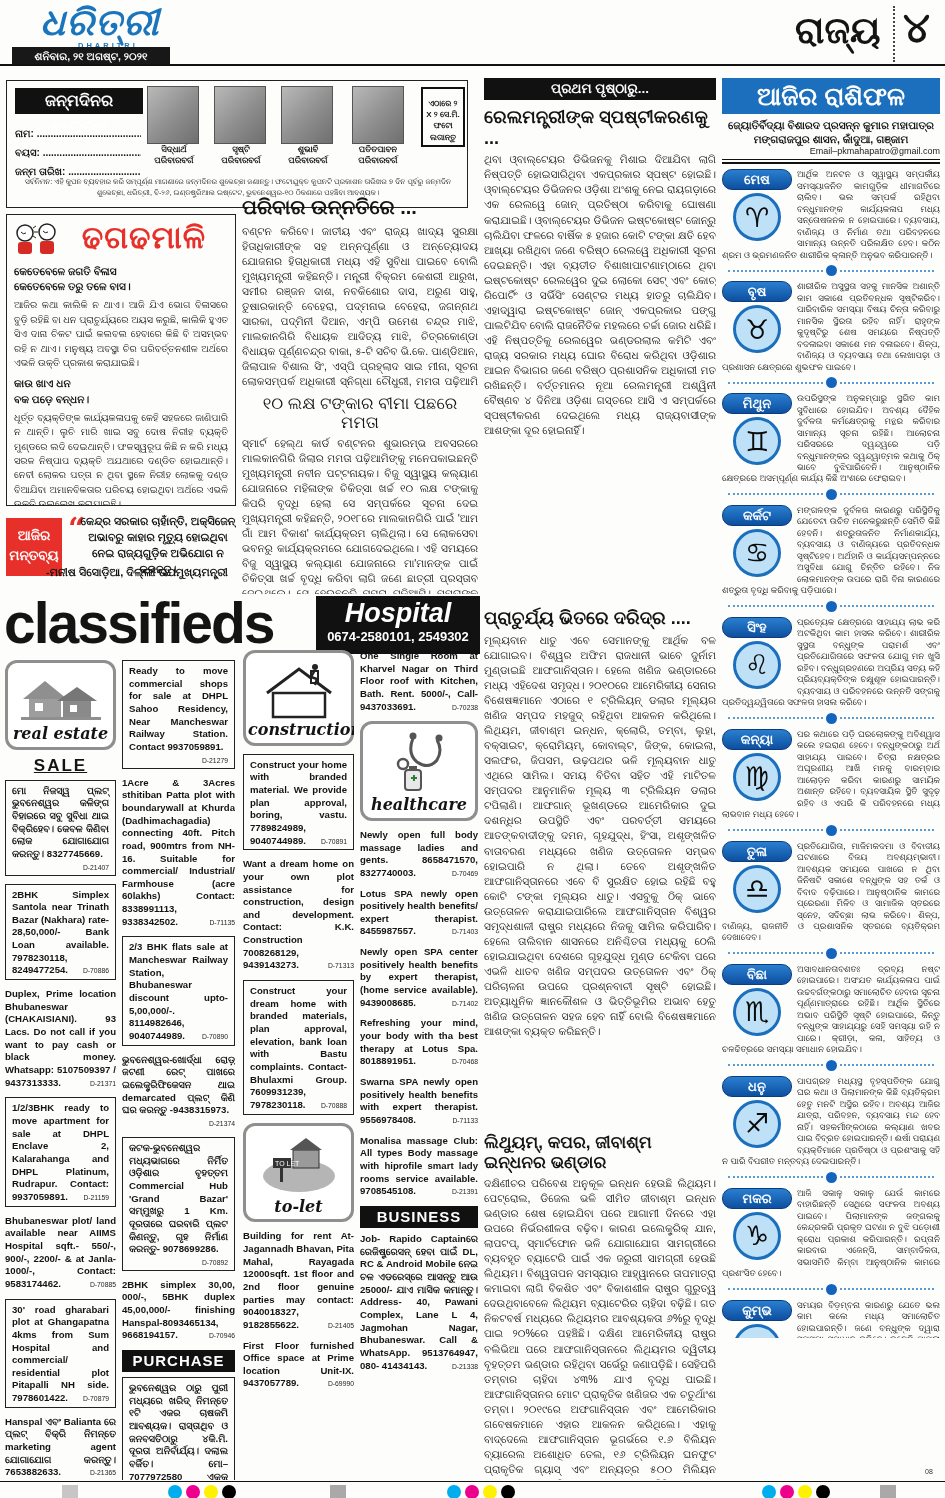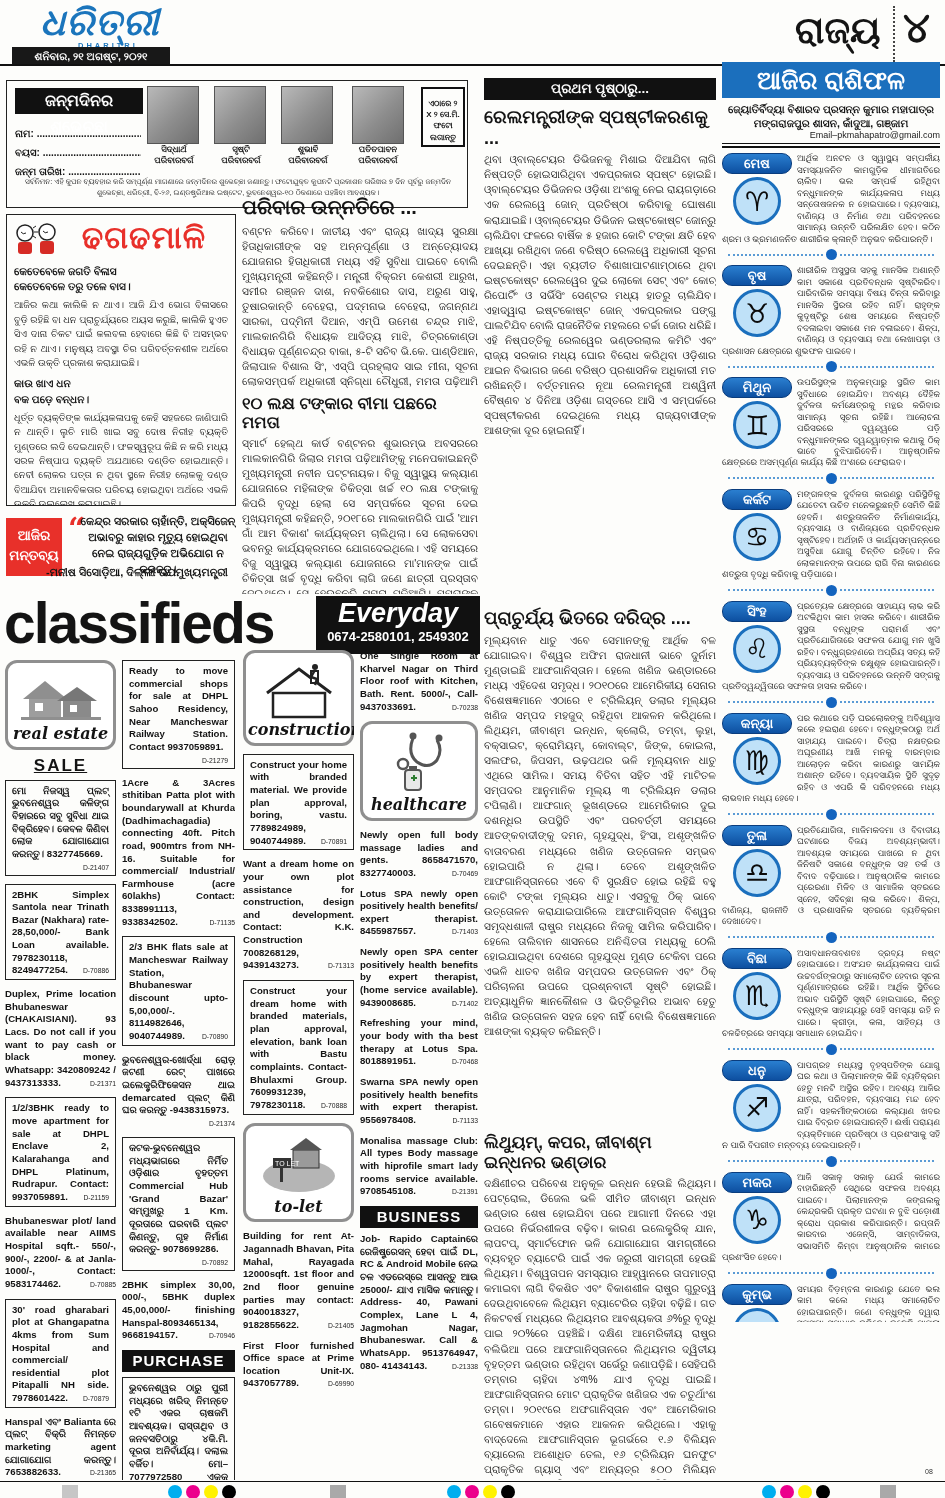--- a/index.html
+++ b/index.html
@@ -37,21 +37,21 @@
   .spara{font-size:9.6px;line-height:1.5}
 
   
   .cmt-label{background:#e8302a;color:#fff;font-weight:bold;font-size:13.5px;text-align:center;line-height:1.5;padding-top:8px}
   .cmt-quote{font-size:11px;font-weight:bold;line-height:1.45;text-align:center}
   .cmt-attr{font-size:11px;font-weight:bold;}
   .qmark{color:#e8302a;font-size:30px;font-weight:bold;line-height:0.6;font-family:"DejaVu Serif",serif}
 
   
   .art-h1{font-size:20px;font-weight:bold;line-height:1.15}
-  .art-h2{font-size:16.5px;font-weight:bold;text-align:left;line-height:1.15}
+  .art-h2{font-size:16.5px;font-weight:normal;text-align:center;line-height:1.15}
   .art-h3{font-size:18px;font-weight:bold;line-height:1.15}
   .body-txt{font-size:10.6px;line-height:1.42}
   .banner{background:#111;color:#fff;font-size:13.5px;font-weight:bold;text-align:center;line-height:22px}
 
   
   .horo-head{background:#1b6fbd;color:#fff;font-size:25px;font-weight:bold;text-align:center;line-height:36px}
   .horo-astro{font-size:10.5px;font-weight:bold;text-align:center;line-height:1.35}
   .horo-mail{font-size:9px;text-align:right;color:#222}
   .dbl-rule{border-top:1px solid #111;border-bottom:2.5px solid #111;height:5px}
   .sign{overflow:hidden;padding-top:3px}
@@ -178,21 +178,21 @@
   <div class="abs clip" style="left:484px;top:78px;width:232px;height:1402px">
     <div class="banner">ପ୍ରଥମ ପୃଷ୍ଠାରୁ...</div>
     <div class="art-h3" style="margin-top:7px">ରେଲମନ୍ତ୍ରୀଙ୍କ ସ୍ପଷ୍ଟୀକରଣକୁ ...</div>
     <p class="body-txt just clip" style="margin-top:4px;height:452px">ଥିବା ଓ୍ବାଲ୍ଟେୟର ଡିଭିଜନକୁ ମିଶାଇ ଦିଆଯିବା ଲାଗି ନିଷ୍ପତ୍ତି ହୋଇସାରିଥିବା ଏକପ୍ରକାର ସ୍ପଷ୍ଟ ହୋଇଛି। ଓ୍ବାଲ୍ଟେୟର ଡିଭିଜନର ଓଡ଼ିଶା ଅଂଶକୁ ନେଇ ରାୟଗଡ଼ାରେ ଏକ ରେଲୱେ ଜୋନ୍ ପ୍ରତିଷ୍ଠା କରିବାକୁ ଘୋଷଣା କରାଯାଇଛି। ଓ୍ବାଲ୍ଟେୟର ଡିଭିଜନ ଇଷ୍ଟକୋଷ୍ଟ ଜୋନ୍‌ରୁ ଚାଲିଯିବା ଫଳରେ ବାର୍ଷିକ ୫ ହଜାର କୋଟି ଟଙ୍କା କ୍ଷତି ହେବ ଆଖ୍ୟା ରଖିଥିବା ଜଣେ ବରିଷ୍ଠ ରେଲୱେ ଅଧିକାରୀ ସୂଚନା ଦେଇଛନ୍ତି। ଏହା ବ୍ୟତୀତ ବିଶାଖାପାଟଣାମ୍‌ଠାରେ ଥିବା ଇଷ୍ଟକୋଷ୍ଟ ରେଲୱେର ଦୁଇ ଲୋକୋ ସେଟ୍ ଏବଂ କୋଚ୍ ରିପୋର୍ଟିଂ ଓ ସର୍ଭିସିଂ ସେଣ୍ଟର ମଧ୍ୟ ହାତରୁ ଚାଲିଯିବ। ଏହାଦ୍ୱାରା ଇଷ୍ଟକୋଷ୍ଟ ଜୋନ୍ ଏକପ୍ରକାର ପଙ୍ଗୁ ପାଲଟିଯିବ ବୋଲି ରାଜନୈତିକ ମହଲରେ ଚର୍ଚ୍ଚା ଜୋର ଧରିଛି। ଏହି ନିଷ୍ପତ୍ତିକୁ ରେଲୱେର ଭଣ୍ଡରଲାଲ କମିଟି ଏବଂ ରାଜ୍ୟ ସରକାର ମଧ୍ୟ ଘୋର ବିରୋଧ କରିଥିବା ଓଡ଼ିଶାର ଆଇନ ବିଭାଗର ଜଣେ ବରିଷ୍ଠ ପ୍ରଶାସନିକ ଅଧିକାରୀ ମତ ରଖିଛନ୍ତି। ବର୍ତ୍ତମାନର ନୂଆ ରେଲମନ୍ତ୍ରୀ ଅଶ୍ୱିନୀ ବୈଷ୍ଣବ ୪ ଦିନିଆ ଓଡ଼ିଶା ଗସ୍ତରେ ଆସି ଏ ସମ୍ପର୍କରେ ସ୍ପଷ୍ଟୀକରଣ ଦେଇଥିଲେ ମଧ୍ୟ ରାଜ୍ୟବାସୀଙ୍କ ଆଶଙ୍କା ଦୂର ହୋଇନାହିଁ।</p>
     <div class="art-h3" style="margin-top:4px">ପ୍ରାଚୁର୍ଯ୍ୟ ଭିତରେ ଦରିଦ୍ର ....</div>
     <p class="body-txt just clip" style="margin-top:4px;height:496px">ମୂଲ୍ୟବାନ ଧାତୁ ଏବେ ସେମାନଙ୍କୁ ଆର୍ଥିକ ବଳ ଯୋଗାଇବ। ବିଶ୍ୱର ଅଫିମ ରାଜଧାନୀ ଭାବେ ଦୁର୍ନାମ ମୁଣ୍ଡାଇଛି ଆଫଗାନିସ୍ତାନ। ହେଲେ ଖଣିଜ ଭଣ୍ଡାରରେ ମଧ୍ୟ ଏହିଦେଶ ସମୃଦ୍ଧ। ୨୦୧୦ରେ ଆମେରିକୀୟ ସେନାର ବିଶେଷଜ୍ଞମାନେ ଏଠାରେ ୧ ଟ୍ରିଲିୟନ୍ ଡଲାର ମୂଲ୍ୟର ଖଣିଜ ସମ୍ପଦ ମହଜୁଦ୍ ରହିଥିବା ଆକଳନ କରିଥିଲେ। ଲିଥିୟମ, ଜୀବାଶ୍ମ ଇନ୍ଧନ, କ୍ଲୋରି, ତମ୍ବା, ଲୁହା, ବକ୍ସାଇଟ, କ୍ରୋମିୟମ୍, କୋବାଲ୍ଟ, ଜିଙ୍କ, କୋଇଲା, ସଲଫର, ଜିପସମ, ଉଢ଼ପଥର ଭଳି ମୂଲ୍ୟବାନ ଧାତୁ ଏଥିରେ ସାମିଲ। ସମୟ ବିତିବା ସହିତ ଏହି ମାଟିତଳ ସମ୍ପଦର ଆନୁମାନିକ ମୂଲ୍ୟ ୩ ଟ୍ରିଲିୟନ ଡଲାର ଟପିଲାଣି। ଆଫଗାନ୍ ଭୂଖଣ୍ଡରେ ଆମେରିକାର ଦୁଇ ଦଶନ୍ଧିର ଉପସ୍ଥିତି ଏବଂ ପରବର୍ତ୍ତୀ ସମୟରେ ଆତଙ୍କବାଦୀଙ୍କୁ ଦମନ, ଗୃହଯୁଦ୍ଧ, ହିଂସା, ଅଶୃଙ୍ଖଳିତ ବାତାବରଣ ମଧ୍ୟରେ ଖଣିଜ ଉତ୍ତୋଳନ ସମ୍ଭବ ହୋଇପାରି ନ ଥିଲା। ତେବେ ଅଶୃଙ୍ଖଳିତ ଆଫଗାନିସ୍ତାନରେ ଏବେ ବି ସୁରକ୍ଷିତ ହୋଇ ରହିଛି ବହୁ କୋଟି ଟଙ୍କା ମୂଲ୍ୟର ଧାତୁ। ଏସବୁକୁ ଠିକ୍ ଭାବେ ଉତ୍ତୋଳନ କରାଯାଇପାରିଲେ ଆଫଗାନିସ୍ତାନ ବିଶ୍ୱର ସମୃଦ୍ଧଶାଳୀ ରାଷ୍ଟ୍ର ମଧ୍ୟରେ ନିଜକୁ ସାମିଲ କରିପାରିବ। ହେଲେ ତାଲିବାନ ଶାସନରେ ଅନିଶ୍ଚିତତା ମଧ୍ୟକୁ ଠେଲି ହୋଇଯାଇଥିବା ଦେଶରେ ଗୃହଯୁଦ୍ଧ ମୁଣ୍ଡ ଟେକିବା ପରେ ଏଭଳି ଧାତବ ଖଣିଜ ସମ୍ପଦର ଉତ୍ତୋଳନ ଏବଂ ଠିକ୍ ପରିଚାଳନା ଉପରେ ପ୍ରଶ୍ନବାଚୀ ସୃଷ୍ଟି ହୋଇଛି। ଅତ୍ୟାଧୁନିକ ଜ୍ଞାନକୌଶଳ ଓ ଭିତ୍ତିଭୂମିର ଅଭାବ ହେତୁ ଖଣିଜ ଉତ୍ତୋଳନ ସହଜ ହେବ ନାହିଁ ବୋଲି ବିଶେଷଜ୍ଞମାନେ ଆଶଙ୍କା ବ୍ୟକ୍ତ କରିଛନ୍ତି।</p>
     <div class="art-h3" style="margin-top:4px;font-size:17px">ଲିଥୁୟମ୍, କପର, ଜୀବାଶ୍ମ ଇନ୍ଧନର ଭଣ୍ଡାର</div>
     <p class="body-txt just clip" style="margin-top:4px;height:330px">ଦକ୍ଷିଣୀଚର ପରିବେଶ ଅନୁକୂଳ ଇନ୍ଧନ ହେଉଛି ଲିଥିୟମ। ପେଟ୍ରୋଲ, ଡିଜେଲ ଭଳି ସୀମିତ ଜୀବାଶ୍ମ ଇନ୍ଧନ ଭଣ୍ଡାର ଶେଷ ହୋଇଯିବା ପରେ ଆଗାମୀ ଦିନରେ ଏହା ଉପରେ ନିର୍ଭରଶୀଳତା ବଢ଼ିବ। କାରଣ ଇଲେକ୍ଟ୍ରିକ୍ ଯାନ, ଲାପଟପ୍, ସ୍ମାର୍ଟଫୋନ ଭଳି ଯୋଗାଯୋଗ ସାମଗ୍ରୀରେ ବ୍ୟବହୃତ ବ୍ୟାଟେରି ପାଇଁ ଏକ ଜରୁରୀ ସାମଗ୍ରୀ ହେଉଛି ଲିଥିୟମ। ବିଶ୍ୱତାପନ ସମସ୍ୟାର ଆହ୍ୱାନରେ ତାପମାତ୍ରା କମାଇବା ଲାଗି ବିକଶିତ ଏବଂ ବିକାଶଶୀଳ ରାଷ୍ଟ୍ର ଗୁରୁତ୍ୱ ଦେଉଥିବାବେଳେ ଲିଥିୟମ ବ୍ୟାଟେରିର ଚାହିଦା ବଢ଼ିଛି। ଗତ ନିକଟବର୍ଷ ମଧ୍ୟରେ ଲିଥିୟମର ଆବଶ୍ୟକତା ୬%ରୁ ବୃଦ୍ଧି ପାଇ ୨୦%ରେ ପହଞ୍ଚିଛି। ଦକ୍ଷିଣ ଆମେରିକୀୟ ରାଷ୍ଟ୍ର ବଲିଭିଆ ପରେ ଆଫଗାନିସ୍ତାନରେ ଲିଥିୟମର ଦ୍ୱିତୀୟ ବୃହତ୍ତମ ଭଣ୍ଡାର ରହିଥିବା ସର୍ଭେରୁ ଜଣାପଡ଼ିଛି। ସେହିପରି ତମ୍ବାର ଚାହିଦା ୪୩% ଯାଏ ବୃଦ୍ଧି ପାଇଛି। ଆଫଗାନିସ୍ତାନର ମୋଟ ପ୍ରାକୃତିକ ଖଣିଜର ଏକ ଚତୁର୍ଥାଂଶ ତମ୍ବା। ୨୦୧୯ରେ ଅଫଗାନିସ୍ତାନ ଏବଂ ଆମେରିକାର ଗବେଷକମାନେ ଏହାର ଆକଳନ କରିଥିଲେ। ଏହାକୁ ବାଦ୍‌ଦେଲେ ଆଫଗାନିସ୍ତାନ ଭୂଗର୍ଭରେ ୧.୬ ବିଲିୟନ ବ୍ୟାରେଲ ଅଶୋଧିତ ତେଲ, ୧୬ ଟ୍ରିଲିୟନ ଘନଫୁଟ ପ୍ରାକୃତିକ ଗ୍ୟାସ୍ ଏବଂ ଅନ୍ୟତ୍ର ୫୦୦ ମିଲିୟନ ବ୍ୟାରେଲ ପ୍ରାକୃତିକ ଗ୍ୟାସ୍ ମହଜୁଦ ରହିଛି। ଅଧିକାଂଶ ଜୀବାଶ୍ମ ଇନ୍ଧନ ଆଫଗାନ-ତାଜିକ୍ ବେସିନରେ ରହିଥିବା ସ୍ପଷ୍ଟ ହୋଇଛି।</p>
   </div>
 
-  <div class="abs clip" style="left:722px;top:62px;width:218px;height:1260px">
+  <div class="abs clip" style="left:722px;top:78px;width:218px;height:1260px">
     <div class="horo-head">ଆଜିର ରାଶିଫଳ</div>
     <div class="horo-astro" style="margin-top:4px">ଜ୍ୟୋତିର୍ବିଦ୍ୟା ବିଶାରଦ ପ୍ରସନ୍ନ କୁମାର ମହାପାତ୍ର</div>
     <div class="horo-astro">ମଙ୍ଗରାଜପୁର ଶାସନ, କାଁଦୁଆ, ଗଞ୍ଜାମ</div>
     <div class="horo-mail">Email–pkmahapatro@gmail.com</div>
     <div class="dbl-rule" style="margin:3px 0 2px"></div>
 
     <div class="sign">
       <div class="sign-head">
           <div class="sign-label">ମେଷ</div>
         <div class="sign-icon">
@@ -343,21 +343,21 @@
           </div>
         </div>
       <p class="sign-txt">କାମଗୁଡ଼ିକର ଅଗ୍ରଗତି ସଙ୍ଗକୁ ଅର୍ଥ ଓ ସମ୍ମାନ ପାଇବାରେ ଅସୁବିଧା ହେବନାହିଁ। କିଛି ଲୋକଙ୍କ ମିଥ୍ୟାରୋପ କ୍ରମେ ସମାଲୋଚନାର ପାତ୍ର ହେବାକୁ ପଡ଼ିପାରେ। କର୍ମକ୍ଷେତ୍ରରେ ଉପସ୍ଥିତଙ୍କ ଅନୁକମ୍ପାରୁ କର୍ମକ୍ଷେତ୍ରରେ ଗୁରୁ ଦାୟିତ୍ୱ ବହନ କରିବାକୁ ପଡ଼ିବ। କଳା, କ୍ରୀଡ଼ା, ସାହିତ୍ୟ କ୍ଷେତ୍ରରେ ସଫଳତା ହାସଲ କରିବେ।</p>
     </div>
 
   </div>
 
   <div class="abs" style="left:4px;top:596px;width:476px;height:60px">
     <div class="cls-title abs" style="left:0;top:0">classifieds</div>
     <div class="everyday abs" style="left:312px;top:0;width:164px;height:58px;padding-top:2px">
-      <div class="ev">Everyday</div>
+      <div class="ev">Hospital</div>
       <div class="ph">0674-2580101, 2549302</div>
     </div>
   </div>
 
   <div class="abs clip" style="left:5px;top:660px;width:111px;height:820px">
     <div class="catbox">
       <span>
         <svg width="92" height="56" viewBox="0 0 92 56" style="margin:0 auto">
           <path d="M8 30 L30 12 L52 30 Z" fill="#8f8f8f"></path>
             <rect x="14" y="30" width="32" height="18" fill="#9d9d9d"></rect>
@@ -366,21 +366,21 @@
           <rect x="20" y="34" width="8" height="8" fill="#fff"></rect>
             <rect x="55" y="36" width="7" height="7" fill="#fff"></rect>
           <rect x="6" y="48" width="80" height="3" fill="#8f8f8f"></rect>
         </svg>
       </span>
       <div class="catlabel">real estate</div>
     </div>
     <div class="salehead">SALE</div>
     <div class="ad boxed"><span>ମୋ ନିଜସ୍ୱ ପ୍ଲଟ୍ ଭୁବନେଶ୍ୱର କଳିଙ୍ଗ ବିହାରରେ ସବୁ ସୁବିଧା ଥାଇ ବିକ୍ରିହେବ। କେବଳ କିଣିବା ଲୋକ ଯୋଗାଯୋଗ କରନ୍ତୁ। 8327745669.</span><span class="dno">D-21407</span></div>
     <div class="ad boxed"><span>2BHK Simplex Santola near Trinath Bazar (Nakhara) rate-28,50,000/- Bank Loan available. 7978230118, 8249477254.</span><span class="dno">D-70886</span></div>
-    <div class="ad"><span>Duplex, Prime location Bhubaneswar (CHAKAISIANI). 93 Lacs. Do not call if you want to pay cash or black money. Whatsapp: 3420809242 / 9437313333.</span><span class="dno">D-21371</span></div>
+    <div class="ad"><span>Duplex, Prime location Bhubaneswar (CHAKAISIANI). 93 Lacs. Do not call if you want to pay cash or black money. Whatsapp: 5107509397 / 9437313333.</span><span class="dno">D-21371</span></div>
     <div class="ad boxed"><span>1/2/3BHK ready to move apartment for sale at DHPL Enclave 2, Kalarahanga and DHPL Platinum, Rudrapur. Contact: 9937059891.</span><span class="dno">D-21159</span></div>
     <div class="ad"><span>Bhubaneswar plot/ land available near AIIMS Hospital sqft.- 550/-, 900/-, 2200/- &amp; at Janla-1000/-, Contact: 9583174462.</span><span class="dno">D-70885</span></div>
     <div class="ad boxed"><span>30' road gharabari plot at Ghangapatna 4kms from Sum Hospital and commercial/ residential plot Pitapalli NH side. 7978601422.</span><span class="dno">D-70879</span></div>
     <div class="ad"><span>Hanspal ଏବଂ Balianta ରେ ପ୍ଲଟ୍ ବିକ୍ରି ନିମନ୍ତେ marketing agent ଯୋଗାଯୋଗ କରନ୍ତୁ। 7653882633.</span><span class="dno">D-21365</span></div>
   </div>
 
   <div class="abs clip" style="left:122px;top:660px;width:113px;height:820px">
     <div class="ad boxed"><span>Ready to move commercial shops for sale at DHPL Sahoo Residency, Near Mancheswar Railway Station. Contact 9937059891.</span><span class="dno">D-21279</span></div>
     <div class="ad"><span>1Acre &amp; 3Acres sthitiban Patta plot with boundarywall at Khurda (Dadhimachagadia) connecting 40ft. Pitch road, 900mtrs from NH-16. Suitable for commercial/ Industrial/ Farmhouse (acre 60lakhs) Contact: 8338991113, 9338342502.</span><span class="dno">D-71135</span></div>
     <div class="ad boxed"><span>2/3 BHK flats sale at Mancheswar Railway Station, Bhubaneswar discount upto- 5,00,000/-. 8114982646, 9040744989.</span><span class="dno">D-70890</span></div>

